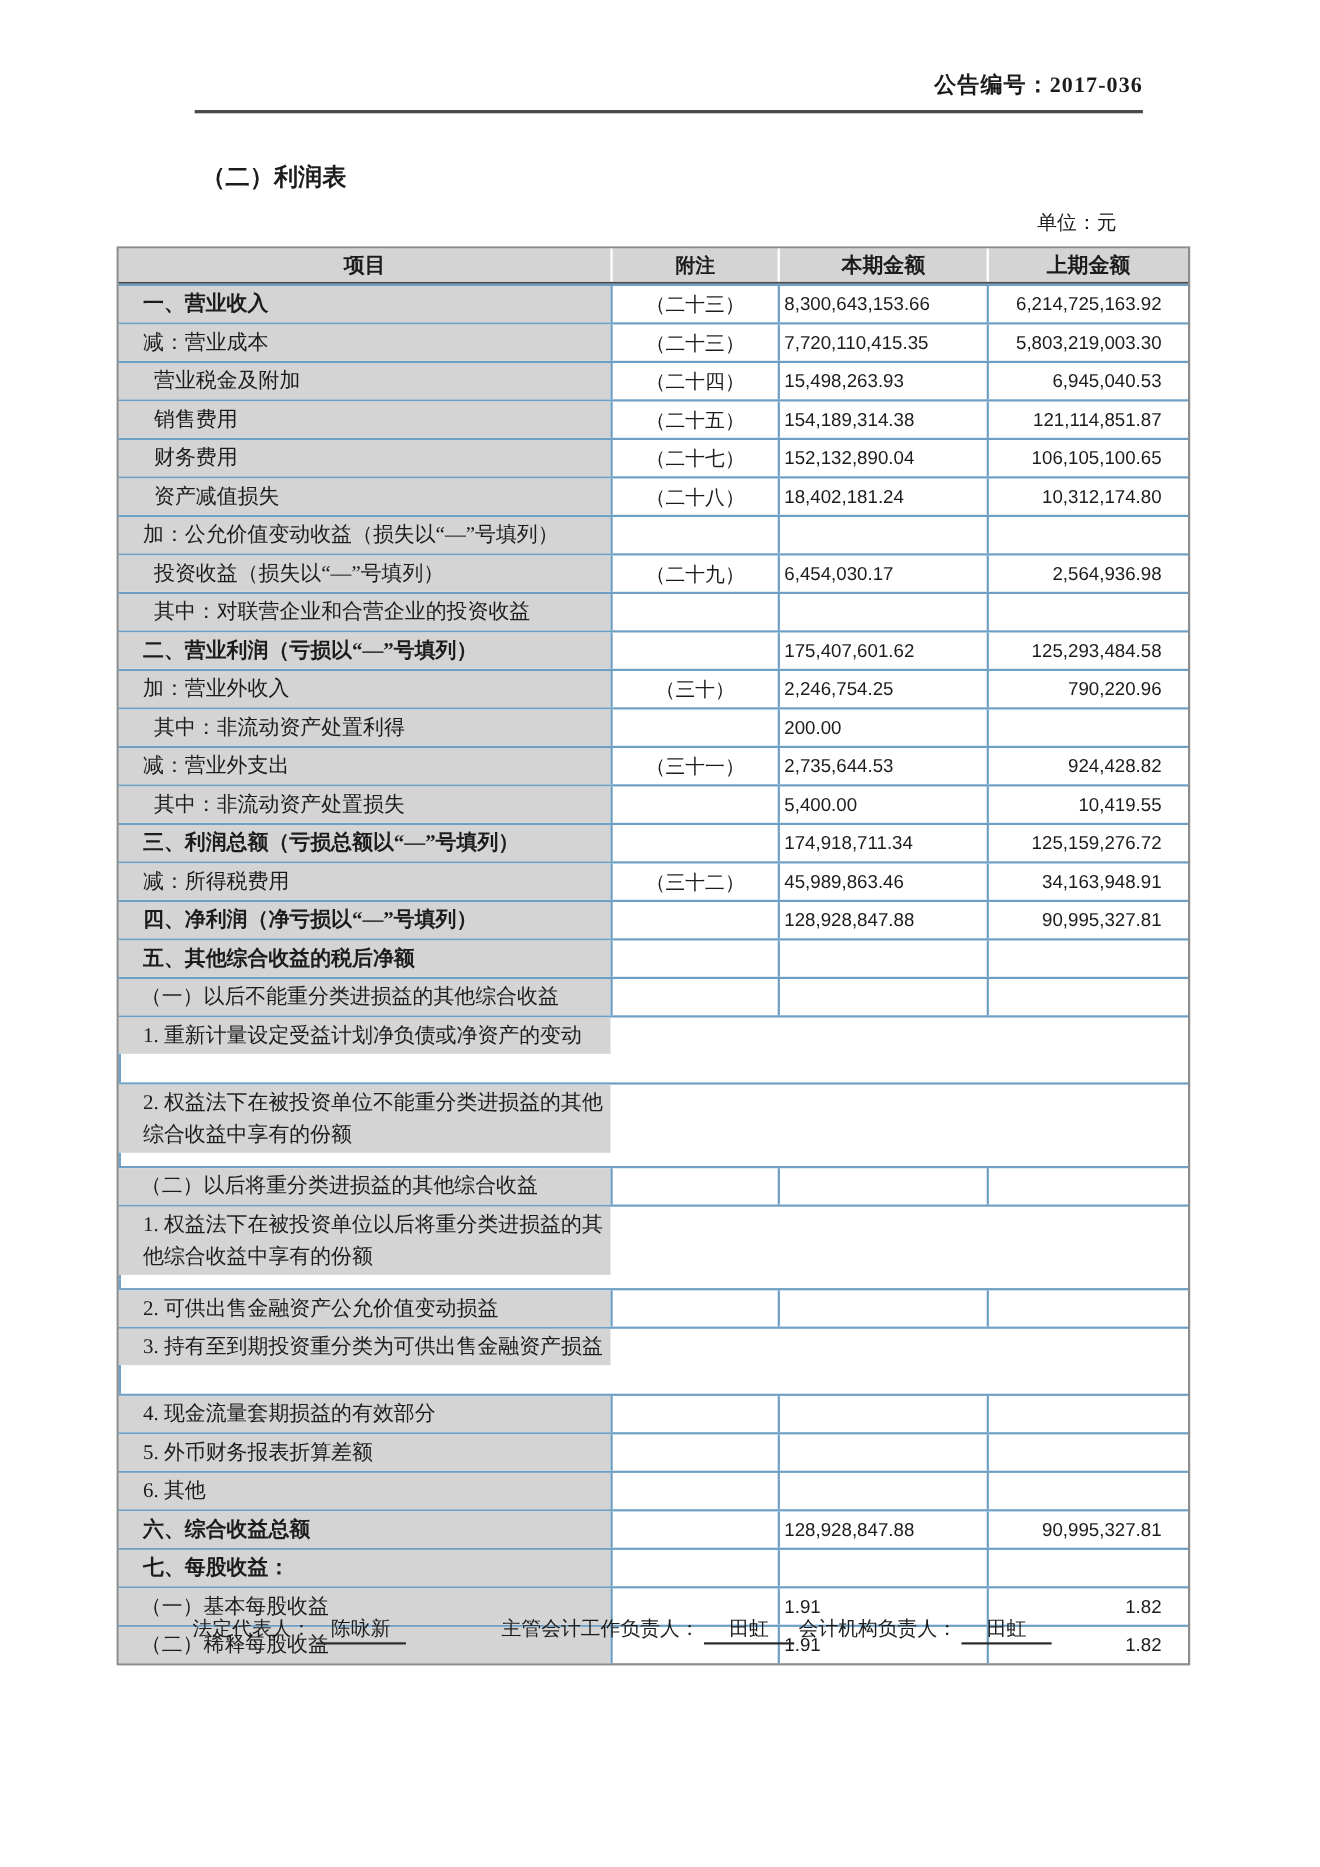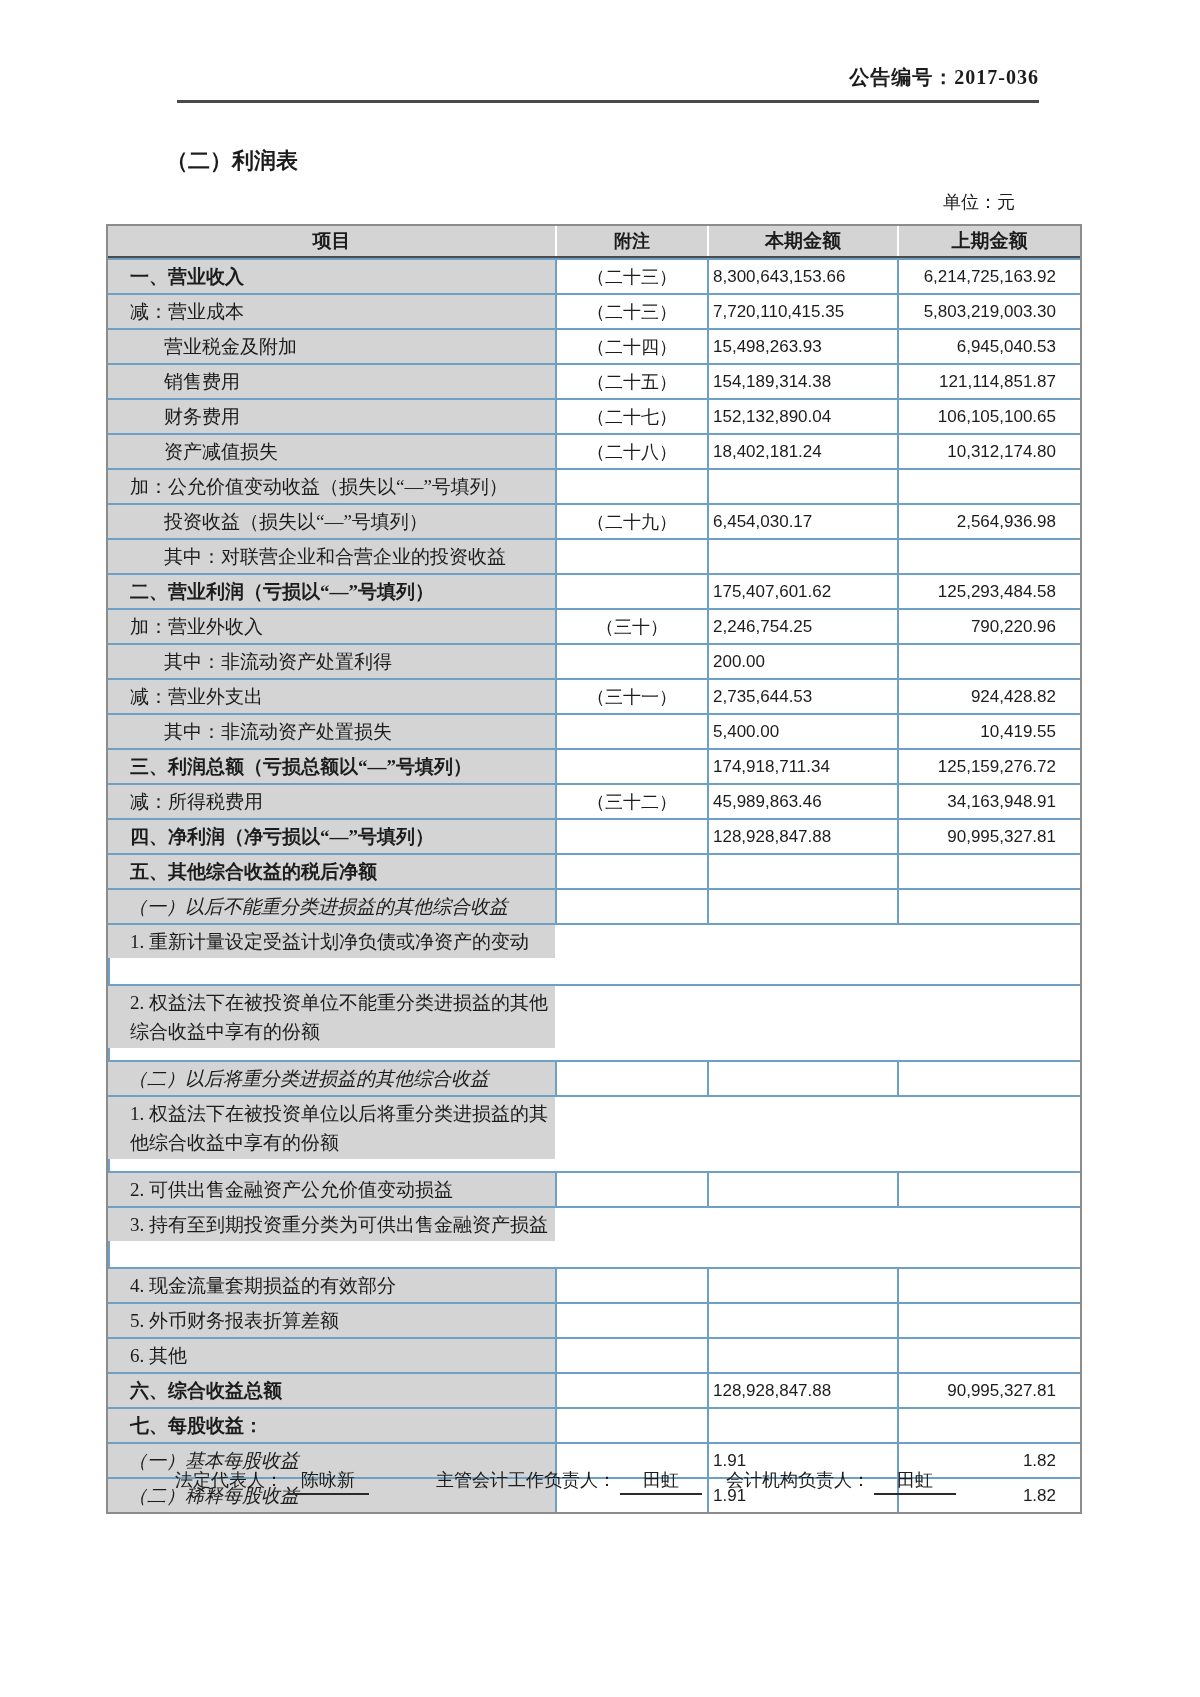--- a/index.html
+++ b/index.html
@@ -20,21 +20,21 @@
   }
   .announcement{
     position:absolute;top:64px;right:161px;
     font-size:20px;font-weight:bold;letter-spacing:1px;
   }
   .header-rule{
     position:absolute;top:100px;left:177px;width:862px;
     border-top:3px solid #4a4a4a;
   }
   .doc-title{
-    position:absolute;top:146px;left:166px;
+    position:absolute;top:146px;left:183px;
     font-size:22px;font-weight:bold;
     font-family:"Liberation Sans", sans-serif;
   }
   .unit-label{
     position:absolute;top:190px;right:185px;
     font-size:18px;
   }
   .fin-table{
     position:absolute;top:224px;left:106px;width:976px;
     border:2px solid var(--outer-border);
@@ -60,35 +60,35 @@
     padding:2px 4px;
   }
   .c-item{width:447px;background:var(--cell-gray);}
   .c-note{width:152px;justify-content:center;border-left:2px solid var(--border-blue);}
   .c-cur{width:190px;justify-content:flex-start;padding-right:2px;border-left:2px solid var(--border-blue);}
   .c-pri{flex:1;justify-content:flex-end;padding-right:24px;border-left:2px solid var(--border-blue);}
   .header-row .cell{background:var(--cell-gray);justify-content:center;padding:0;}
   .header-row .c-note,.header-row .c-cur,.header-row .c-pri{border-left:2px solid #ffffff;}
   .row.bold .c-item{font-weight:bold;}
   .c-item.ind0{padding-left:22px;}
-  .c-item.ind1{padding-left:56px;}
-  .c-item.ind2{padding-left:20px;font-style:italic;}
+  .c-item.ind1{padding-left:32px;}
+  .c-item.ind2{padding-left:20px;}
   .c-item .wrap{line-height:29px;}
   .num{
     font-family:"Liberation Sans", sans-serif;
     font-size:17px;
   }
   .c-note{font-size:18px;}
   .signatures{
     position:absolute;top:1468px;left:0;width:1200px;height:40px;
     font-size:18px;
   }
   .sig{position:absolute;white-space:nowrap;}
   .sig-1{left:175px;}
-  .sig-2{left:436px;}
+  .sig-2{left:456px;}
   .sig-3{left:726px;}
   .sig .name{
     display:inline-block;
     min-width:58px;
     text-align:center;
     padding:0 12px 1px 12px;
     border-bottom:2px solid #2a2a2a;
     margin-left:4px;
   }
 </style>

